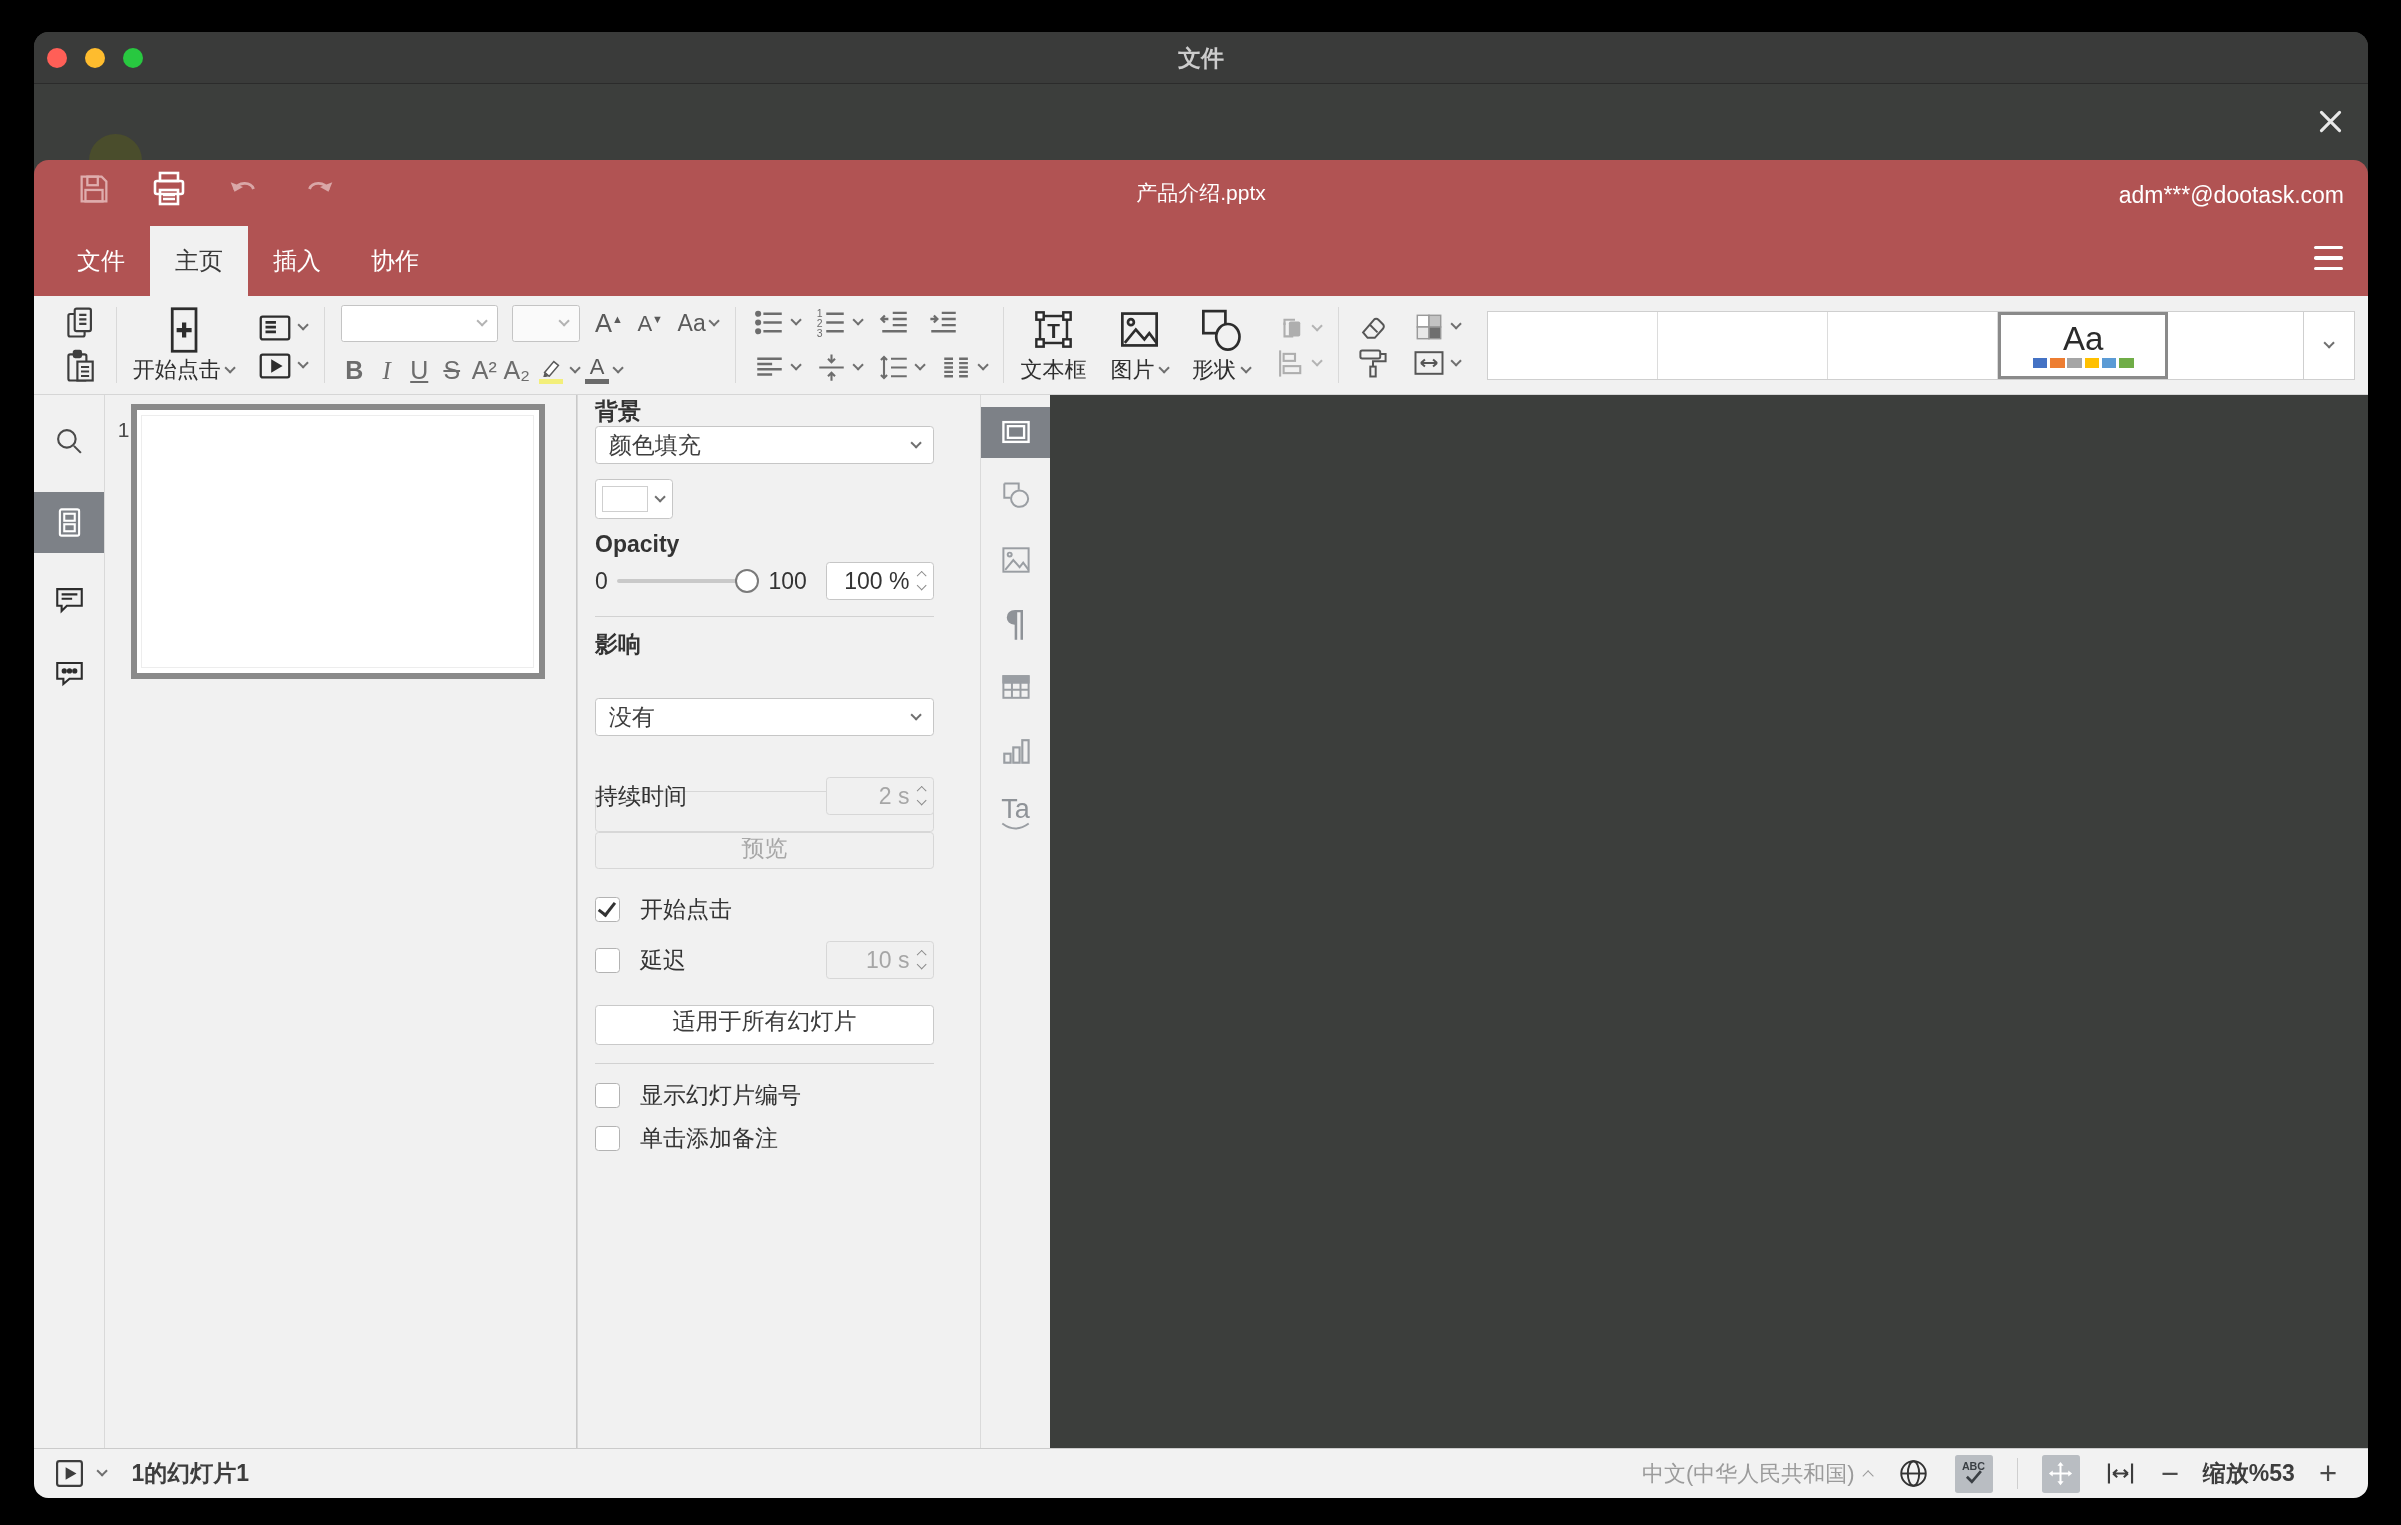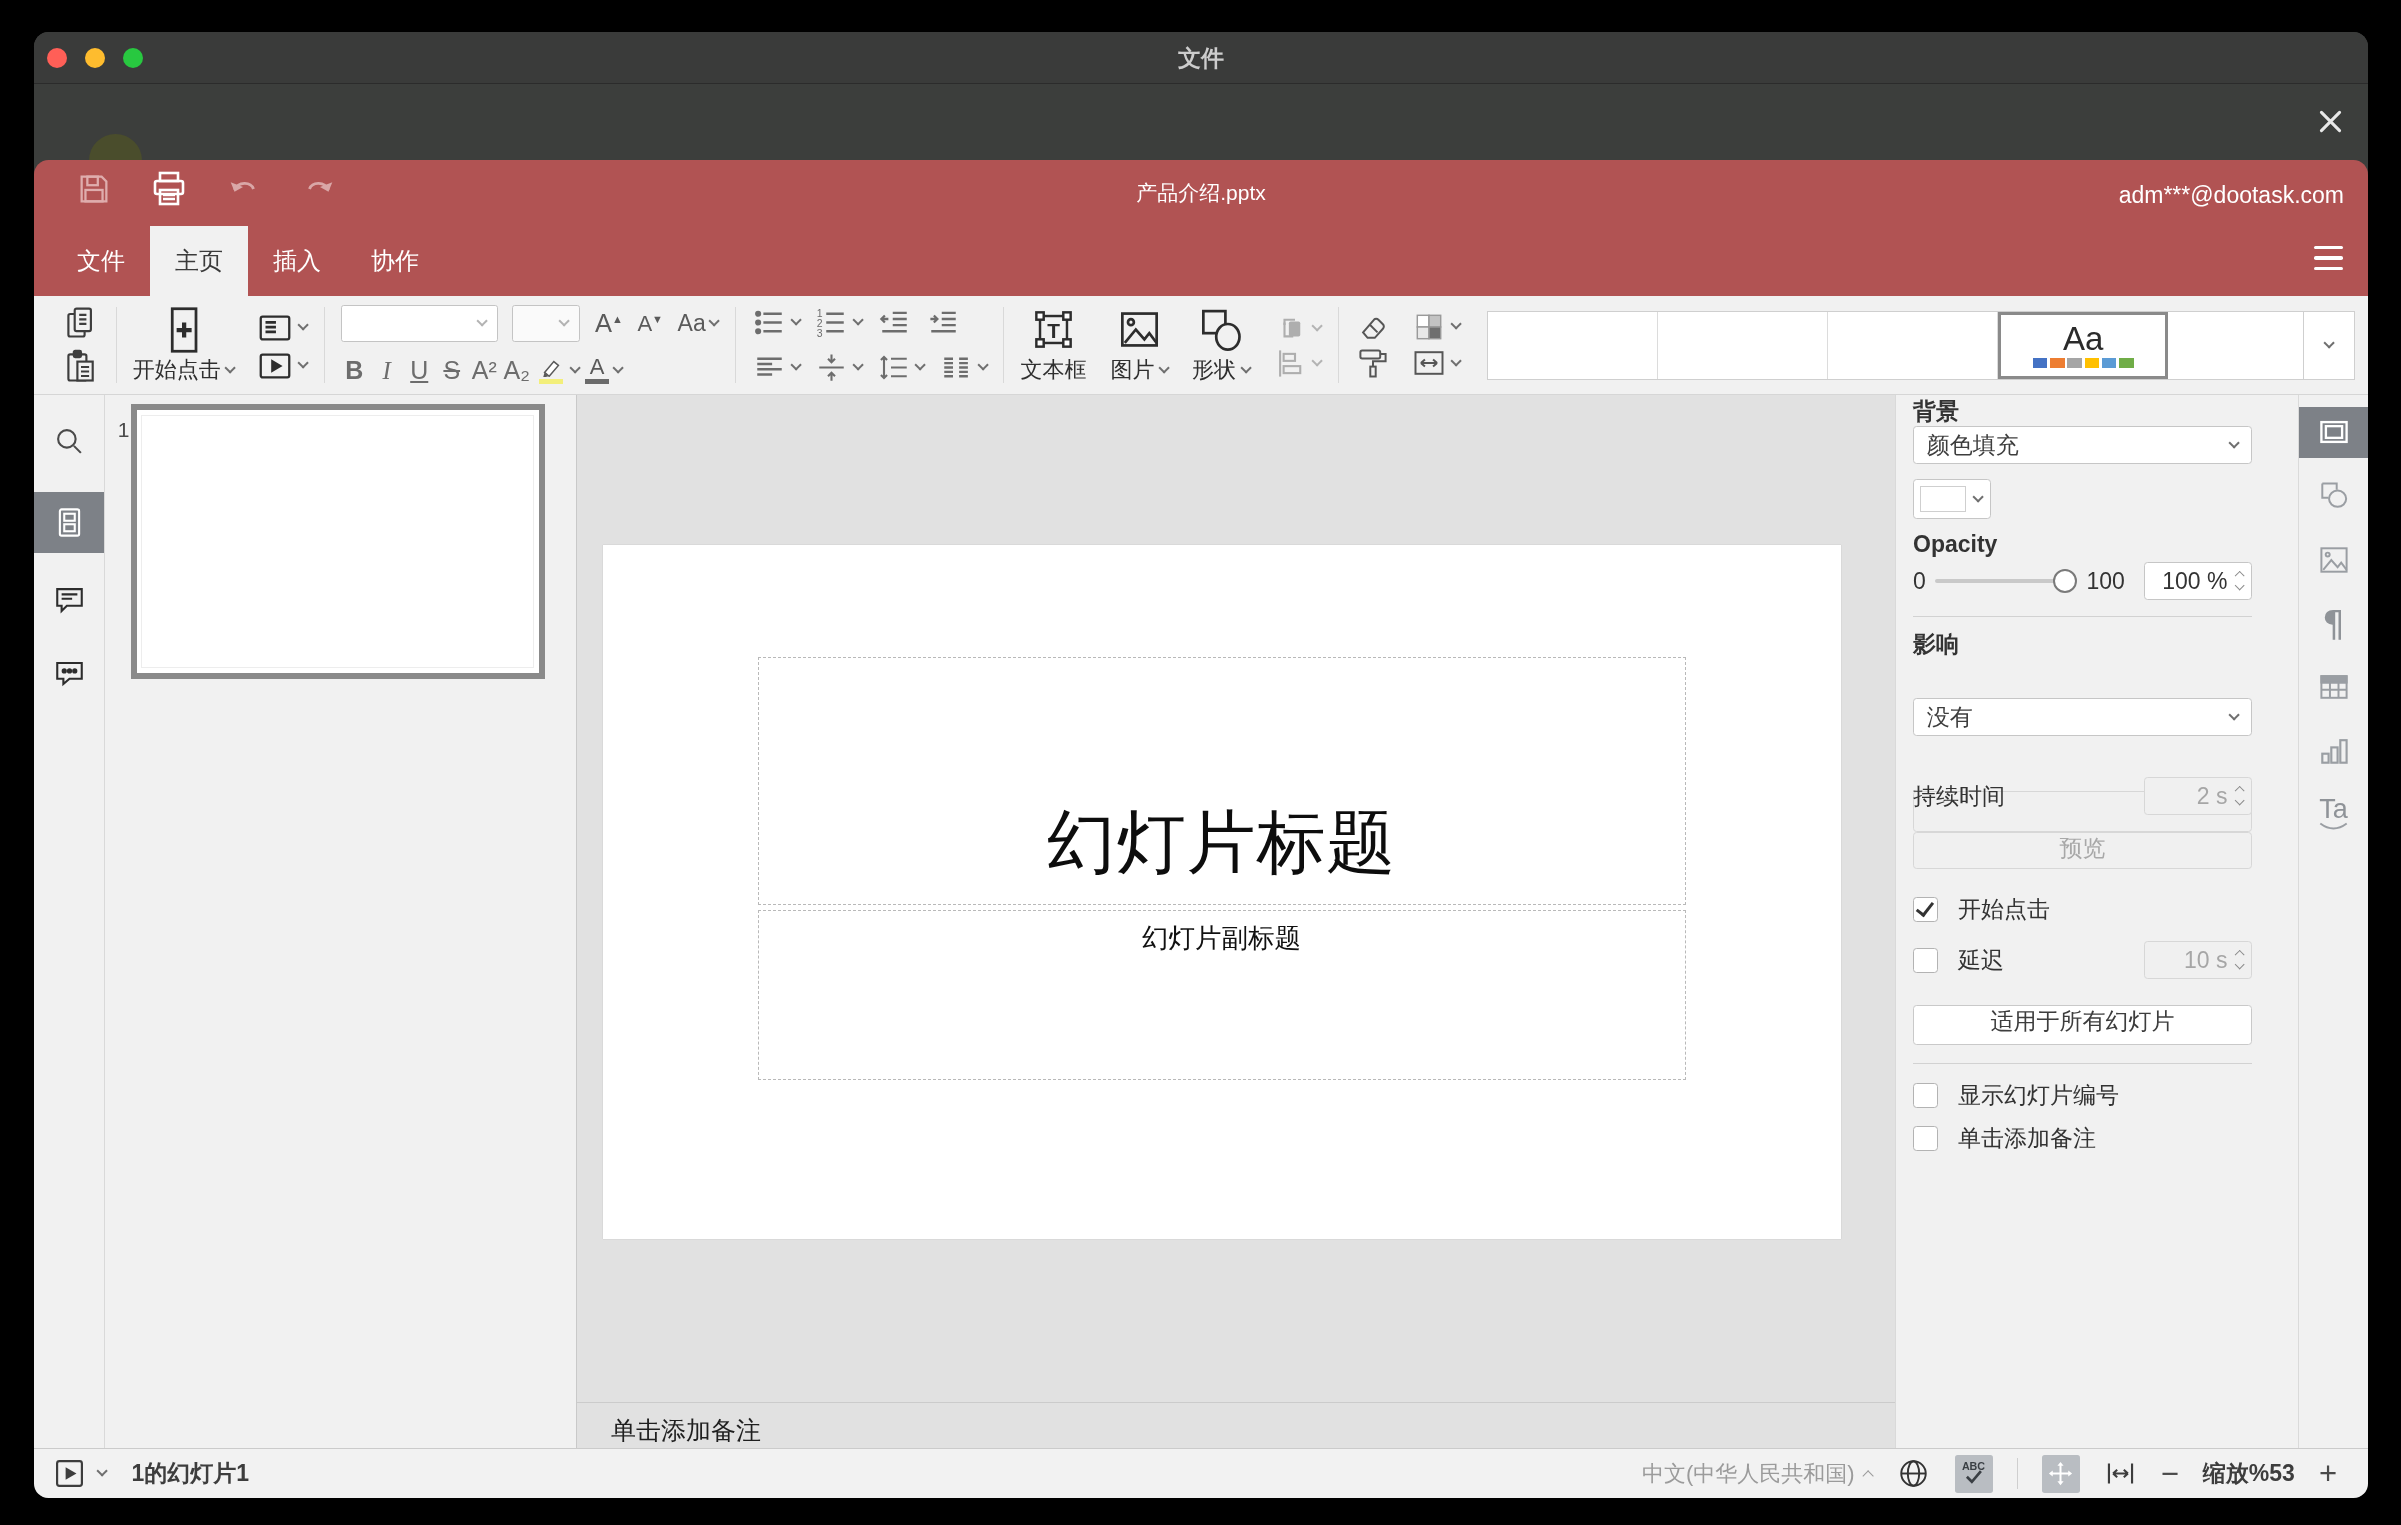--- a/index.html
+++ b/index.html
@@ -517,32 +517,20 @@
       </span>
     </div>
 
     <div class="thumb-panel">
       <span class="thumb-num">1</span>
       <div class="thumb">
           <div class="thumb-inner"></div>
         </div>
     </div>
 
-    <div class="canvas">
-      <div class="slide">
-        <div class="ph title-ph">
-          <span class="slide-title">幻灯片标题</span>
-        </div>
-        <div class="ph sub-ph">
-          <span class="slide-subtitle">幻灯片副标题</span>
-        </div>
-      </div>
-      <div class="notes-divider"></div>
-      <div class="notes-text">单击添加备注</div>
-    </div>
 
     <div class="right-panel">
       <div class="rp rp-label" style="top:1.8px">背景</div>
       <div class="rp dropdown" style="top:32px">
         <span>颜色填充</span>
           <i class="chev"></i>
       </div>
       <div class="rp swatch-btn" style="top:85px">
         <span class="swatch-box"></span>
         <span class="swatch-chev">

